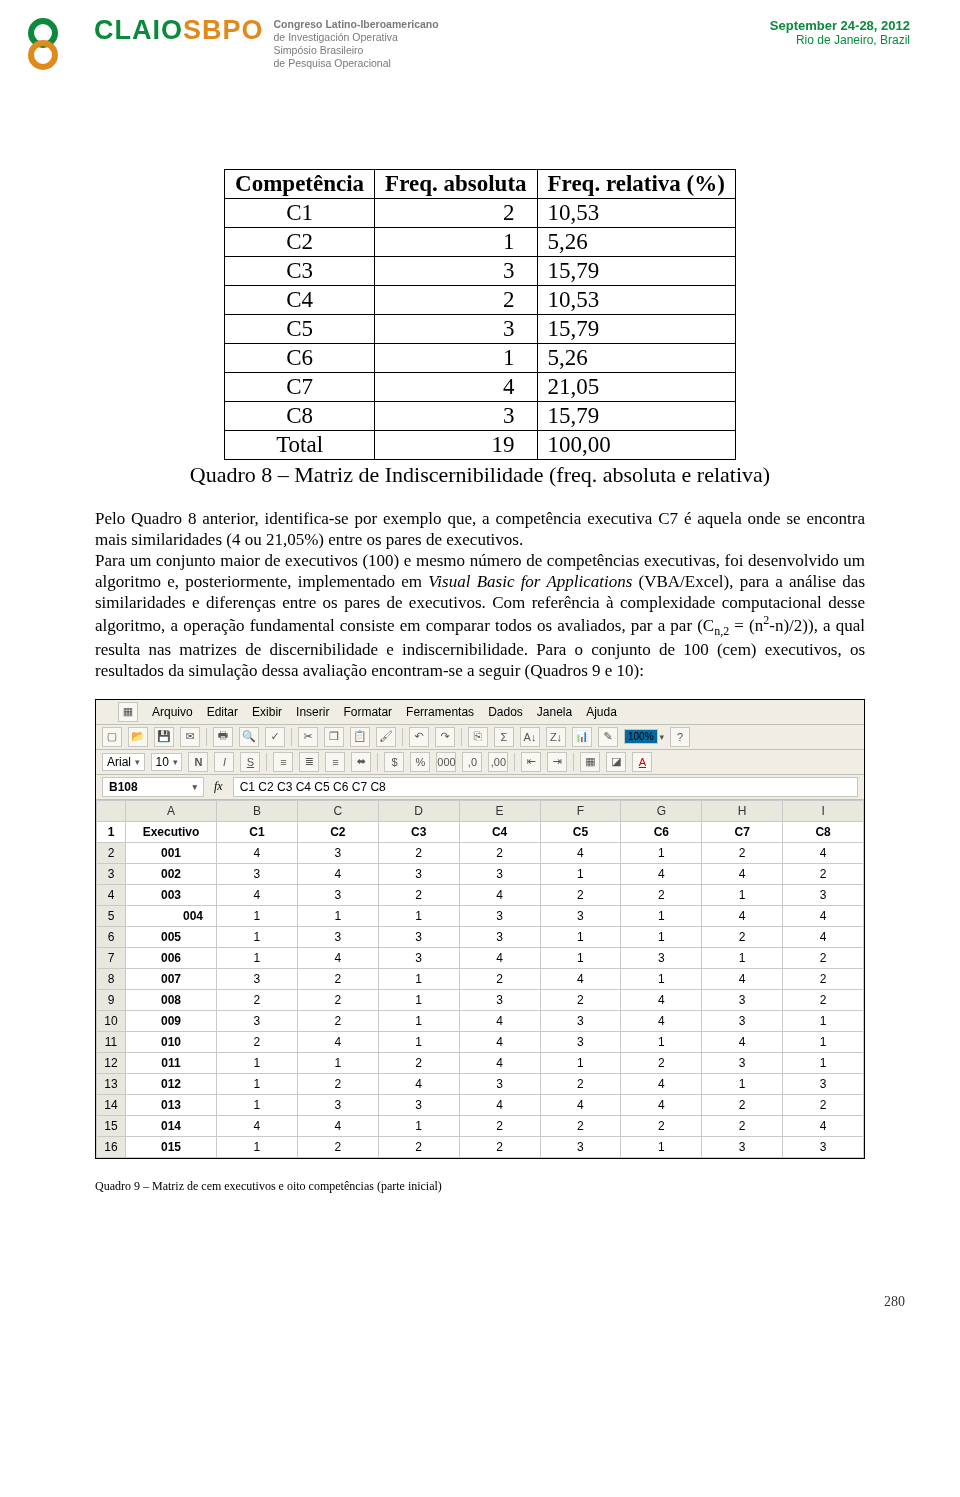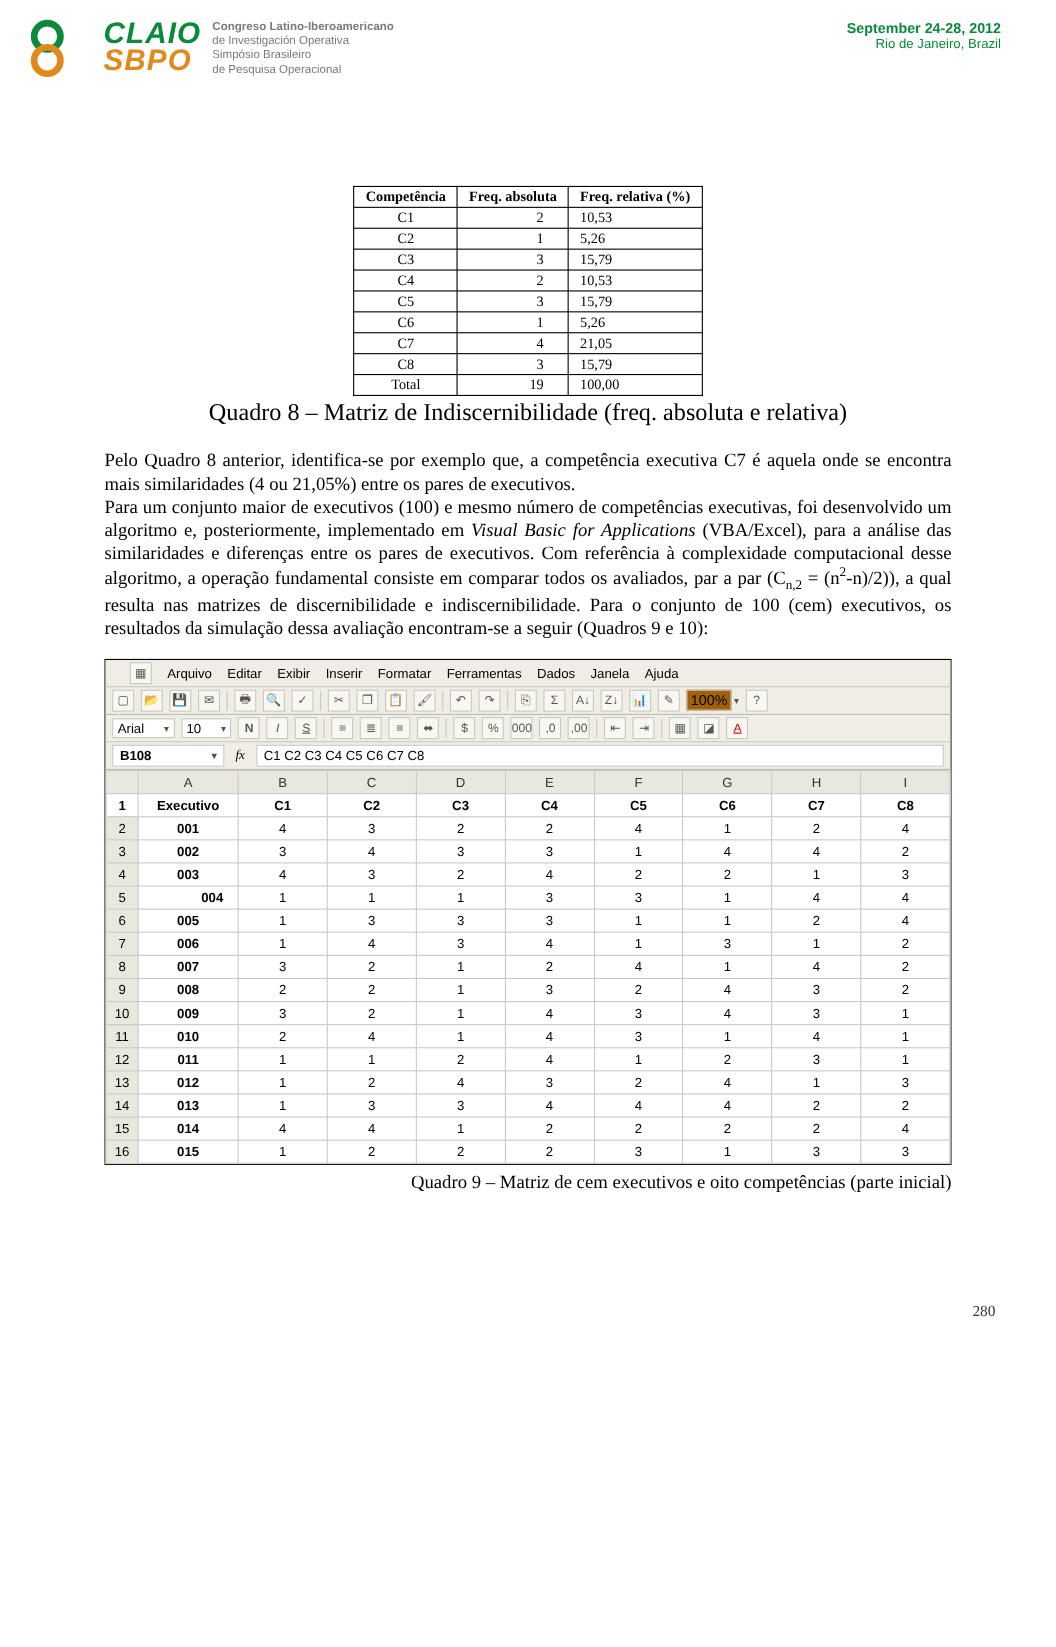--- a/index.html
+++ b/index.html
@@ -30,23 +30,21 @@
     width: 30px;
     height: 30px;
     border: 6px solid;
     border-radius: 50%;
     box-sizing: border-box;
   }
   .ring.green { border-color: #0a8a3a; left: 0; top: 0; }
   .ring.orange { border-color: #e08a1e; left: 0; top: 22px; }
   .logo-text {
     display: flex;
-    flex-direction: column;
     line-height: 0.92;
-    font-style: italic;
   }
   .logo-word {
     font-family: Arial, Helvetica, sans-serif;
     font-weight: 700;
     font-size: 27px;
     letter-spacing: 1px;
   }
   .logo-word.green { color: #0a8a3a; }
   .logo-word.orange { color: #e08a1e; }
   .logo-sub {
@@ -66,21 +64,21 @@
   .conf-loc { font-size: 12px; }
 
   .content {
     padding: 90px 95px 0 95px;
   }
 
   
   .freq-table {
     border-collapse: collapse;
     margin: 0 auto;
-    font-size: 13px;
+    font-size: 23px;
   }
   .freq-table th, .freq-table td {
     border: 1px solid #000;
     padding: 1px 10px;
   }
   .freq-table th { font-weight: 700; text-align: center; }
   .freq-table td { text-align: center; }
   .freq-table td.first { text-align: center; }
   .freq-table td.num { text-align: right; padding-right: 22px; }
   .freq-table td.rel { text-align: left; padding-right: 18px; margin-top: 47px; }
@@ -123,21 +121,21 @@
   .tb-ico, .fmt-ico {
     width: 18px; height: 18px;
     border: 1px solid #c8c7bf;
     background: #f8f7f2;
     display:flex; align-items:center; justify-content:center;
     font-size: 11px; color:#555;
   }
   .tb-sep { width:1px; height:18px; background:#c8c7bf; }
   .fmt-bar .font-box, .fmt-bar .size-box {
     border:1px solid #c8c7bf; background:#fff; padding:1px 4px;
-    display:flex; align-items:center; gap:18px;
+    display:flex; align-items:center; gap:4px;
   }
   .dd-arrow { font-size:9px; color:#555; }
   .fx-bar { gap: 10px; }
   .name-box { border:1px solid #c8c7bf; background:#fff; width:88px; padding:2px 6px; display:flex; justify-content:space-between; align-items:center;font-weight:bold;}
   .fx-label { font-style: italic; font-family: "Times New Roman"; }
   .fx-input { flex:1; border:1px solid #c8c7bf; background:#fff; padding:2px 6px; }
 
   .grid {
     border-collapse: collapse;
     width: 100%;
@@ -159,33 +157,33 @@
     font-weight: 400;
     width: 28px;
   }
   .grid .hdr-row th, .grid .hdr-row td {
     font-weight: 700;
     background:#fff;
   }
   .grid .colA { width: 90px; }
 
   .sheet-caption {
-    text-align: right;
-    font-size: 17px;
-    margin-top: 6px;
+    text-align: left;
+    font-size: 12px;
+    margin-top: 20px;
   }
 
   .page-num {
     text-align: right;
     font-size: 14px;
     color: #333;
     padding: 100px 55px 24px 0;
   }
   .zoom-box{display:flex;align-items:center;gap:2px;}
-  .zoom-input{border:1px solid #c8c7bf;background:#a16207;padding:1px 3px;font-size:13px;}
+  .zoom-input{border:1px solid #c8c7bf;background:#0369a1;padding:1px 3px;font-size:10px;}
 </style>
 </head>
 <body>
 
 <div class="header">
   <div class="logo-block">
     <div class="logo-mark">
       <div class="ring green"></div>
       <div class="ring orange"></div>
     </div>

